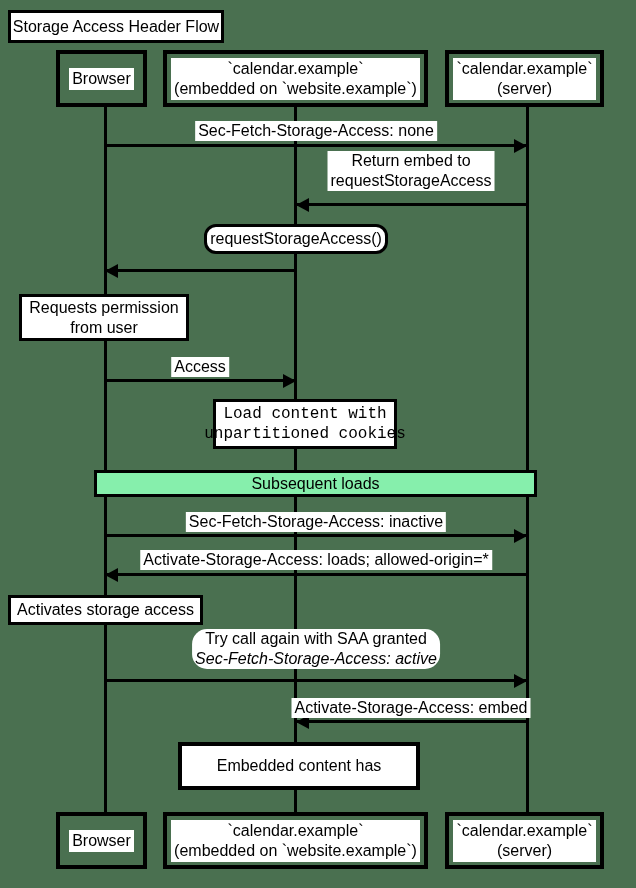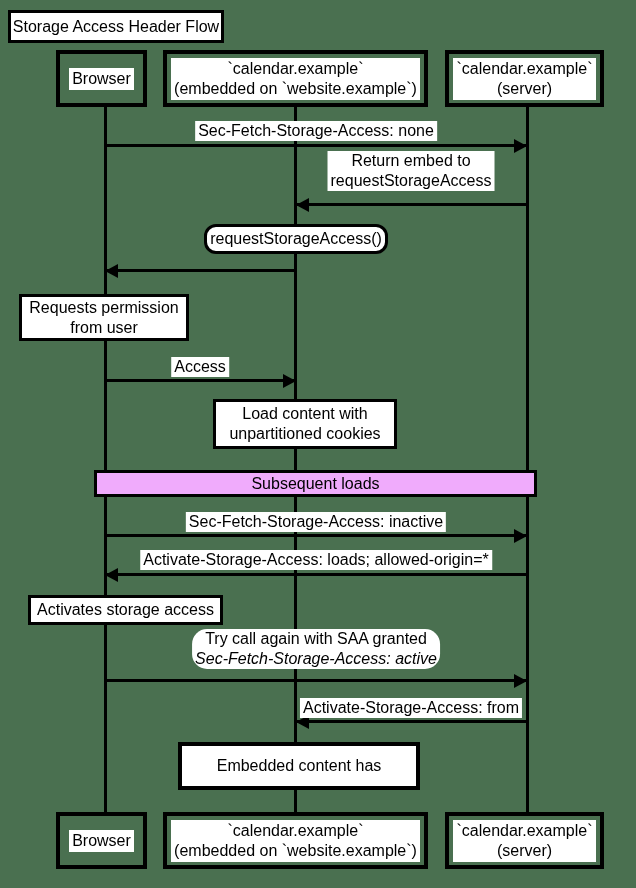--- a/index.html
+++ b/index.html
@@ -17,21 +17,21 @@
   .lifeline{position:absolute;width:3px;background:#000;z-index:1;}
   .msg-line{position:absolute;height:3px;background:#000;z-index:3;}
   .head{position:absolute;width:0;height:0;z-index:3;}
   .head.right{border-top:7px solid transparent;border-bottom:7px solid transparent;border-left:13px solid #000;}
   .head.left{border-top:7px solid transparent;border-bottom:7px solid transparent;border-right:13px solid #000;}
   .msg-label{position:absolute;transform:translateX(-50%);background:#fff;white-space:nowrap;
              line-height:20px;padding:0 3px;text-align:center;z-index:4;}
   .note{position:absolute;box-sizing:border-box;background:#fff;border:3px solid #000;
         display:flex;flex-direction:column;align-items:center;justify-content:center;
         line-height:20px;text-align:center;z-index:4;white-space:nowrap;}
-  .band{position:absolute;box-sizing:border-box;background:#f0abfc;border:3px solid #000;
+  .band{position:absolute;box-sizing:border-box;background:#86efac;border:3px solid #000;
         display:flex;align-items:center;justify-content:center;z-index:4;}
 </style>
 </head>
 <body>
 
 <div class="canvas">
 
   <div class="box" style="left:8px;top:10px;width:216px;height:33px;">
     <span>Storage Access Header Flow</span>
   </div>
@@ -76,49 +76,49 @@
 
   <div class="note" style="left:19px;top:294px;width:170px;height:47px;">
     <span style="display:block;">Requests permission</span>
     <span style="display:block;text-align:center;">from user</span>
   </div>
 
   <div class="msg-label" style="left:200px;top:357px;">Access</div>
   <div class="msg-line" style="left:105px;top:379px;width:191px;"></div>
   <div class="head right" style="left:283px;top:374px;"></div>
 
-  <div class="note" style="left:213px;top:399px;width:184px;height:50px;">
+  <div class="note" style="left:213px;top:399px;width:184px;height:50px;font-family:Liberation Mono, monospace;">
     <span style="display:block;">Load content with</span>
     <span style="display:block;">unpartitioned cookies</span>
   </div>
 
   <div class="band" style="left:94px;top:470px;width:443px;height:27px;">
     <span>Subsequent loads</span>
   </div>
 
   <div class="msg-label" style="left:316px;top:512px;">Sec-Fetch-Storage-Access: inactive</div>
   <div class="msg-line" style="left:105px;top:534px;width:422px;"></div>
   <div class="head right" style="left:514px;top:529px;"></div>
 
   <div class="msg-label" style="left:316px;top:550px;">Activate-Storage-Access: loads; allowed-origin=*</div>
   <div class="msg-line" style="left:105px;top:573px;width:422px;"></div>
   <div class="head left" style="left:105px;top:568px;"></div>
 
-  <div class="note" style="left:8px;top:595px;width:195px;height:30px;margin-left:20px;">
+  <div class="note" style="left:8px;top:595px;width:195px;height:30px;">
     <span>Activates storage access</span>
   </div>
 
   <div class="msg-label" style="left:316px;top:629px;border-radius:15px;">
     <span style="display:block;">Try call again with SAA granted</span>
     <span style="display:block;font-style:italic;">Sec-Fetch-Storage-Access: active</span>
   </div>
   <div class="msg-line" style="left:105px;top:679px;width:422px;"></div>
   <div class="head right" style="left:514px;top:674px;"></div>
 
-  <div class="msg-label" style="left:411px;top:698px;">Activate-Storage-Access: from</div>
+  <div class="msg-label" style="left:411px;top:698px;">Activate-Storage-Access: embed</div>
   <div class="msg-line" style="left:296px;top:720px;width:231px;"></div>
   <div class="head left" style="left:296px;top:715px;"></div>
 
   <div class="note" style="left:178px;top:742px;width:242px;height:48px;border-width:4px;">
     <span style="display:block;">Embedded content has</span>
   </div>
 
   <div class="actor" style="left:56px;top:812px;width:91px;height:57px;">
     <span class="patch">Browser</span>
   </div>

